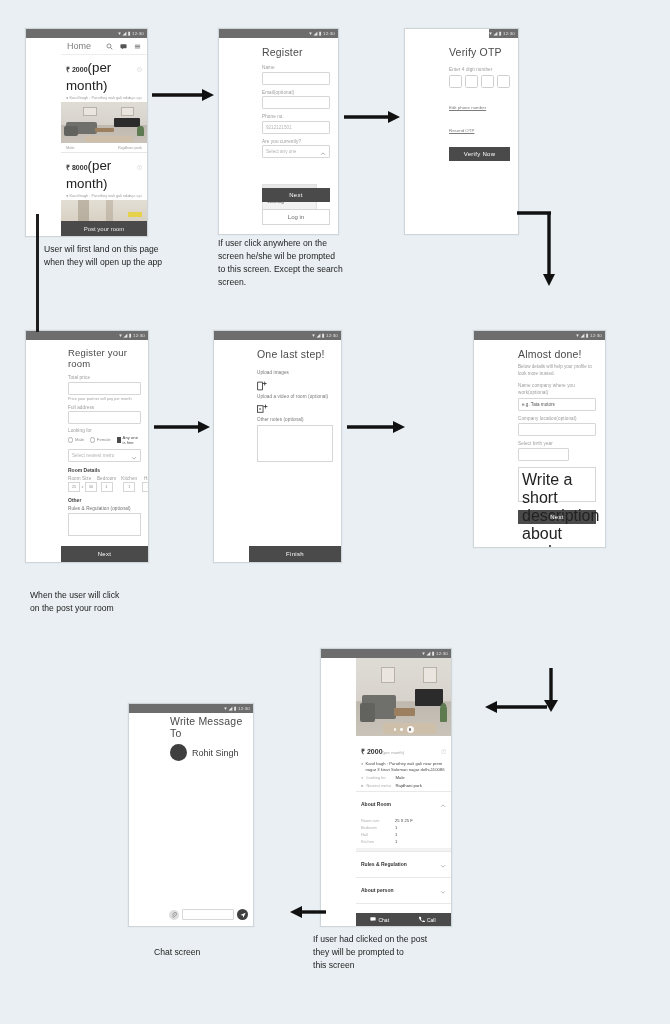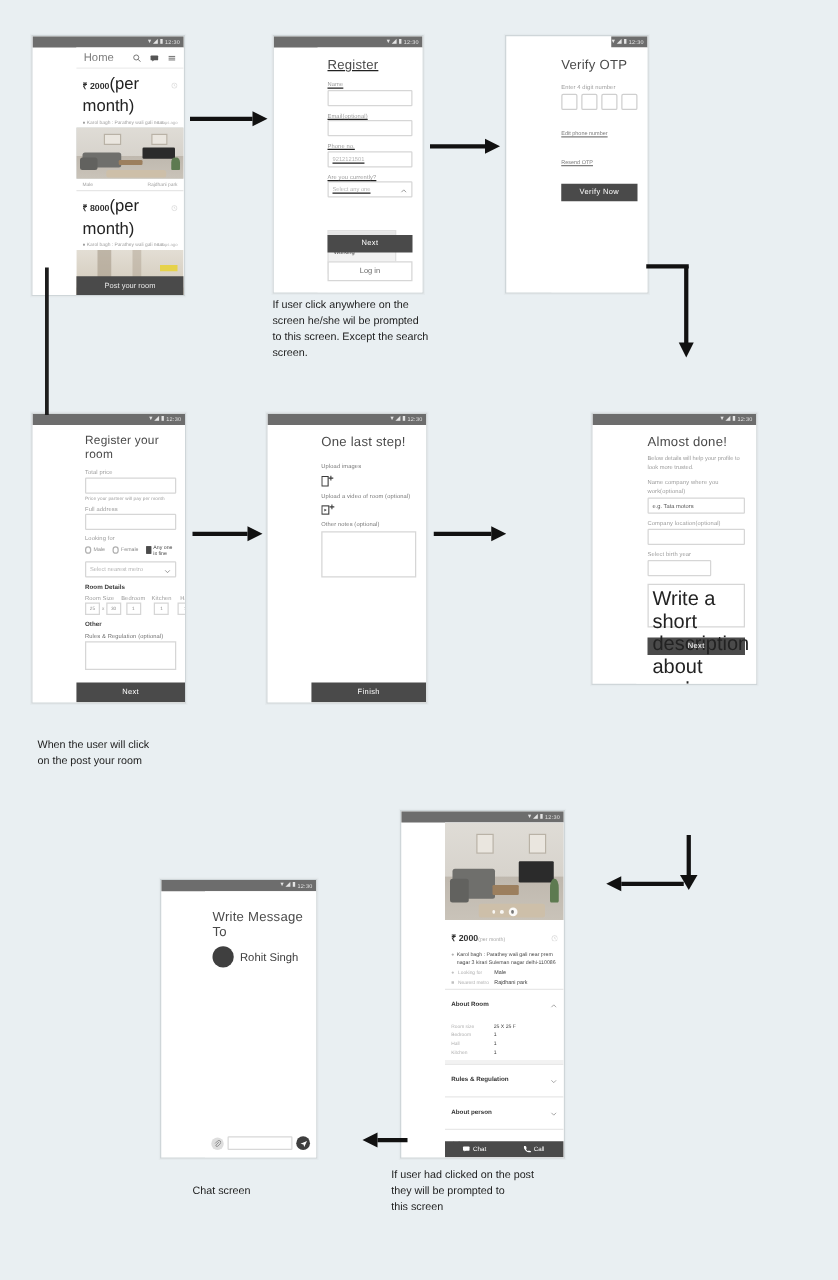--- a/index.html
+++ b/index.html
@@ -103,21 +103,21 @@
   .acc .t{font-size:5px;font-weight:bold;color:#333;}
   .kv{display:flex;padding:1px 5px;}
   .kv .k{font-size:3.9px;color:#b0b0b0;width:34px;}
   .kv .v{font-size:4.1px;color:#3f3f3f;}
   .bottombar{position:absolute;left:0;right:0;bottom:0;height:13px;background:#4a4a4a;
              display:flex;}
   .bottombar div{flex:1;display:flex;align-items:center;justify-content:center;gap:2px;
                  color:#fff;font-size:5px;}
 
   
-  .chat-head{padding:15px 6px 0 6px;}
+  .chat-head{padding:2px 6px 0 6px;}
   .avatar{width:17px;height:17px;border-radius:50%;background:#3f3f3f;}
   .chat-input{position:absolute;left:5px;right:5px;bottom:6px;display:flex;
               align-items:center;gap:3px;}
   .clip{width:10px;height:10px;border-radius:50%;background:#dedede;
         display:flex;align-items:center;justify-content:center;}
   .cinput{flex:1;height:9px;border:1px solid #d8d8d8;border-radius:1px;background:#fff;}
   .send{width:11px;height:11px;border-radius:50%;background:#3f3f3f;
         display:flex;align-items:center;justify-content:center;}
 
   
@@ -256,21 +256,21 @@
     </div>
   </div>
 
   <div class="phone" style="left:218px;top:28px;width:119px;height:205px;">
     <div class="statusbar">
       <span class="sb-ico">▾</span>
       <span class="sb-ico">◢</span>
       <span class="sb-ico">▮</span>
       <span class="sb-time">12:30</span>
     </div>
-    <div class="screen" style="padding:8px 8px 0 8px;text-decoration:underline;">
+    <div class="screen" style="padding:8px 8px 0 8px;">
       <div class="scr-title">Register</div>
 
       <div style="margin-top:7px;">
         <span class="lbl">Name</span>
         <div class="field" style="margin-top:1.5px;">
           <span class="ph"></span>
         </div>
       </div>
       <div style="margin-top:5px;">
         <span class="lbl">Email(optional)</span>
@@ -623,20 +623,22 @@
         <div class="cinput"></div>
         <div class="send">
           <svg width="6" height="6" viewBox="0 0 16 16">
               <polygon points="1,8 15,2 9,15 7.5,9.5" fill="#fff"></polygon>
             </svg>
         </div>
       </div>
     </div>
   </div>
 
+  <div class="cap" style="left:44px;top:243px;width:180px;white-space:pre-line;">User wil first land on this page
+when they will open up the app</div>
   <div class="cap" style="left:218px;top:237px;width:185px;white-space:pre-line;">If user click anywhere on the
 screen he/she wil be prompted
 to this screen. Except the search
 screen.</div>
   <div class="cap" style="left:30px;top:548px;width:180px;white-space:pre-line;margin-top:41px;">When the user will click
 on the post your room</div>
   <div class="cap" style="left:313px;top:933px;width:180px;white-space:pre-line;">If user had clicked on the post
 they will be prompted to
 this screen</div>
   <div class="cap" style="left:154px;top:946px;width:120px;">Chat screen</div>

